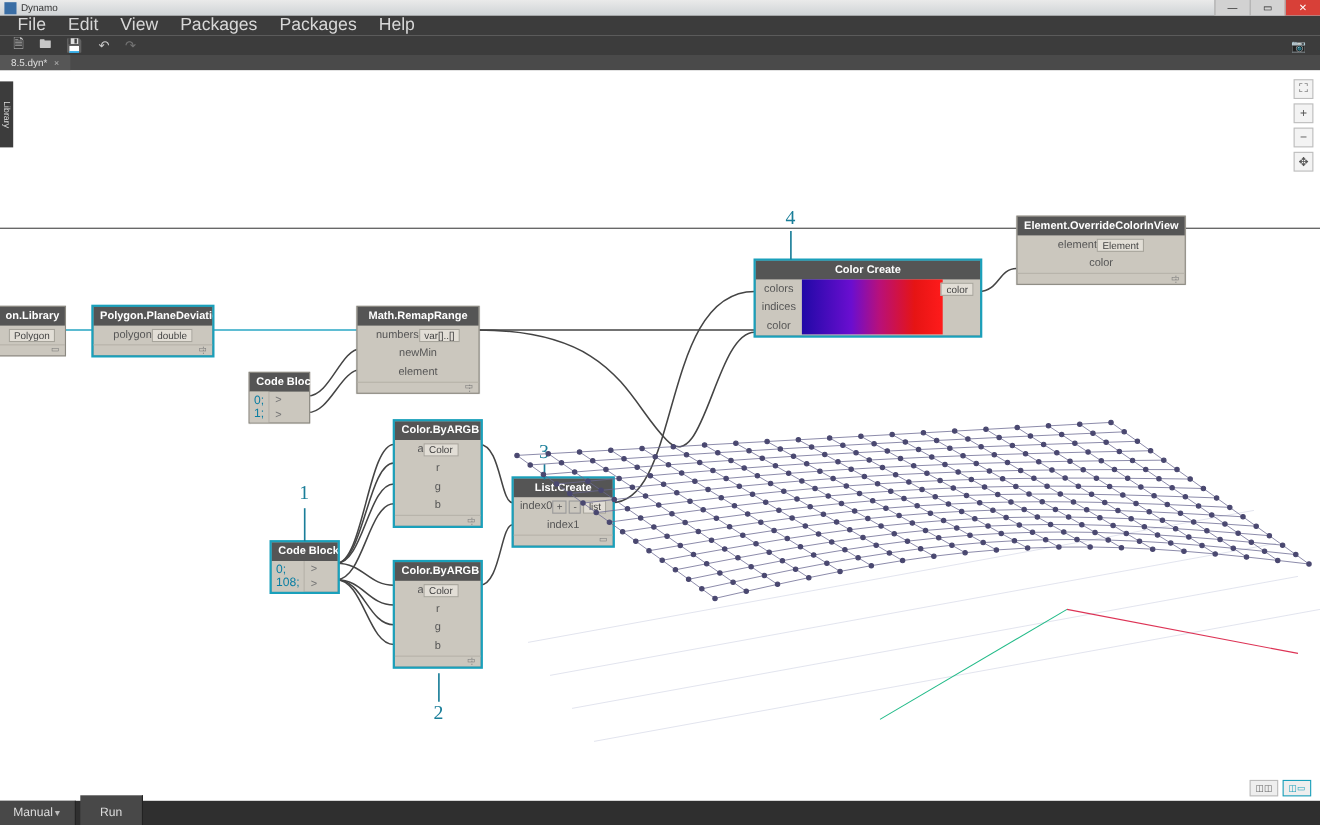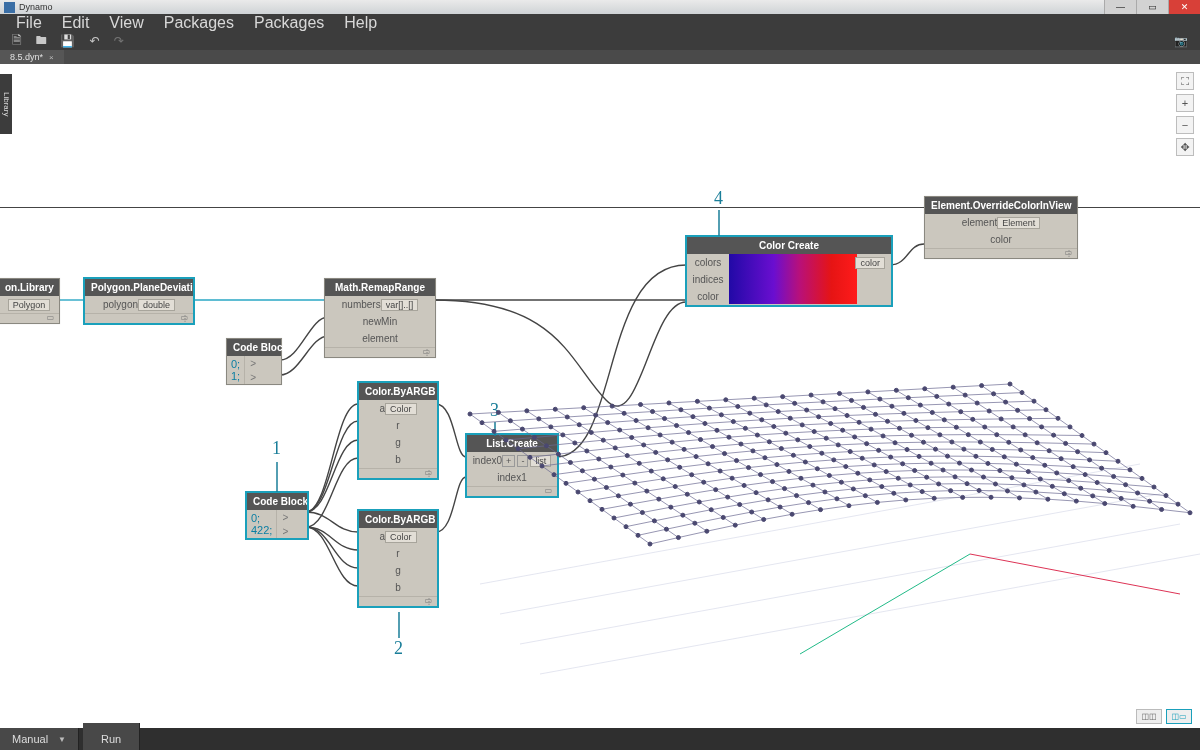--- a/index.html
+++ b/index.html
@@ -56,21 +56,21 @@
 
 .viewswitch { position:absolute; right:8px; bottom:26px; display:flex; gap:4px; align-items:center;}
 .viewswitch .vb { width:26px; height:15px; border:1px solid #bbb; background:#eee; font-size:8px; display:flex; align-items:center; justify-content:center; color:#666;}
 .viewswitch .vb.on { border-color:#1aa0bb; color:#1aa0bb;}
 
 
 .grad { height:50px; background:linear-gradient(90deg,#2109a6 0%,#6a0ed0 35%,#b8107a 55%,#e61414 80%,#ff1b1b 100%); }
 
 
 .statusbar { position:absolute; left:0; right:0; bottom:0; height:22px; background:#2f2f2f; display:flex; align-items:center; gap:4px;}
-.statusbar .sel { background:#484848; color:#ddd; font-size:11px; height:22px; display:flex; align-items:center; padding:0 12px; gap:10px; border-right:1px solid #222;}
+.statusbar .sel { background:#484848; color:#ddd; font-size:11px; height:22px; display:flex; align-items:center; padding:0 12px; border-right:1px solid #222;}
 .statusbar .caret { font-size:8px; color:#bbb;}
 .statusbar .run { background:#484848; color:#ddd; font-size:11px; height:30px; display:flex; align-items:center; padding:16px 18px; border-right:1px solid #222;}
 
 
 .geom { position:absolute; left:440px; top:230px; width:760px; height:440px; pointer-events:none;}
 </style>
 </head>
 <body>
 
 <div class="titlebar">
@@ -198,21 +198,21 @@
     <div class="foot">
         <span class="lace">⋮</span>
       </div>
   </div>
 
   <div class="node codeblock sel" style="left:246px; top:428px; width:62px;">
     <div class="head">Code Block</div>
     <div class="codebody">
       <div class="lines">
         <div><span class="num">0;</span></div>
-        <div><span class="num">422;</span></div>
+        <div><span class="num">108;</span></div>
       </div>
       <div class="outs">
         <span>&gt;</span>
         <span>&gt;</span>
       </div>
     </div>
   </div>
 
   <div class="node sel" style="left:358px; top:318px; width:80px;">
     <div class="head">Color.ByARGB</div>

